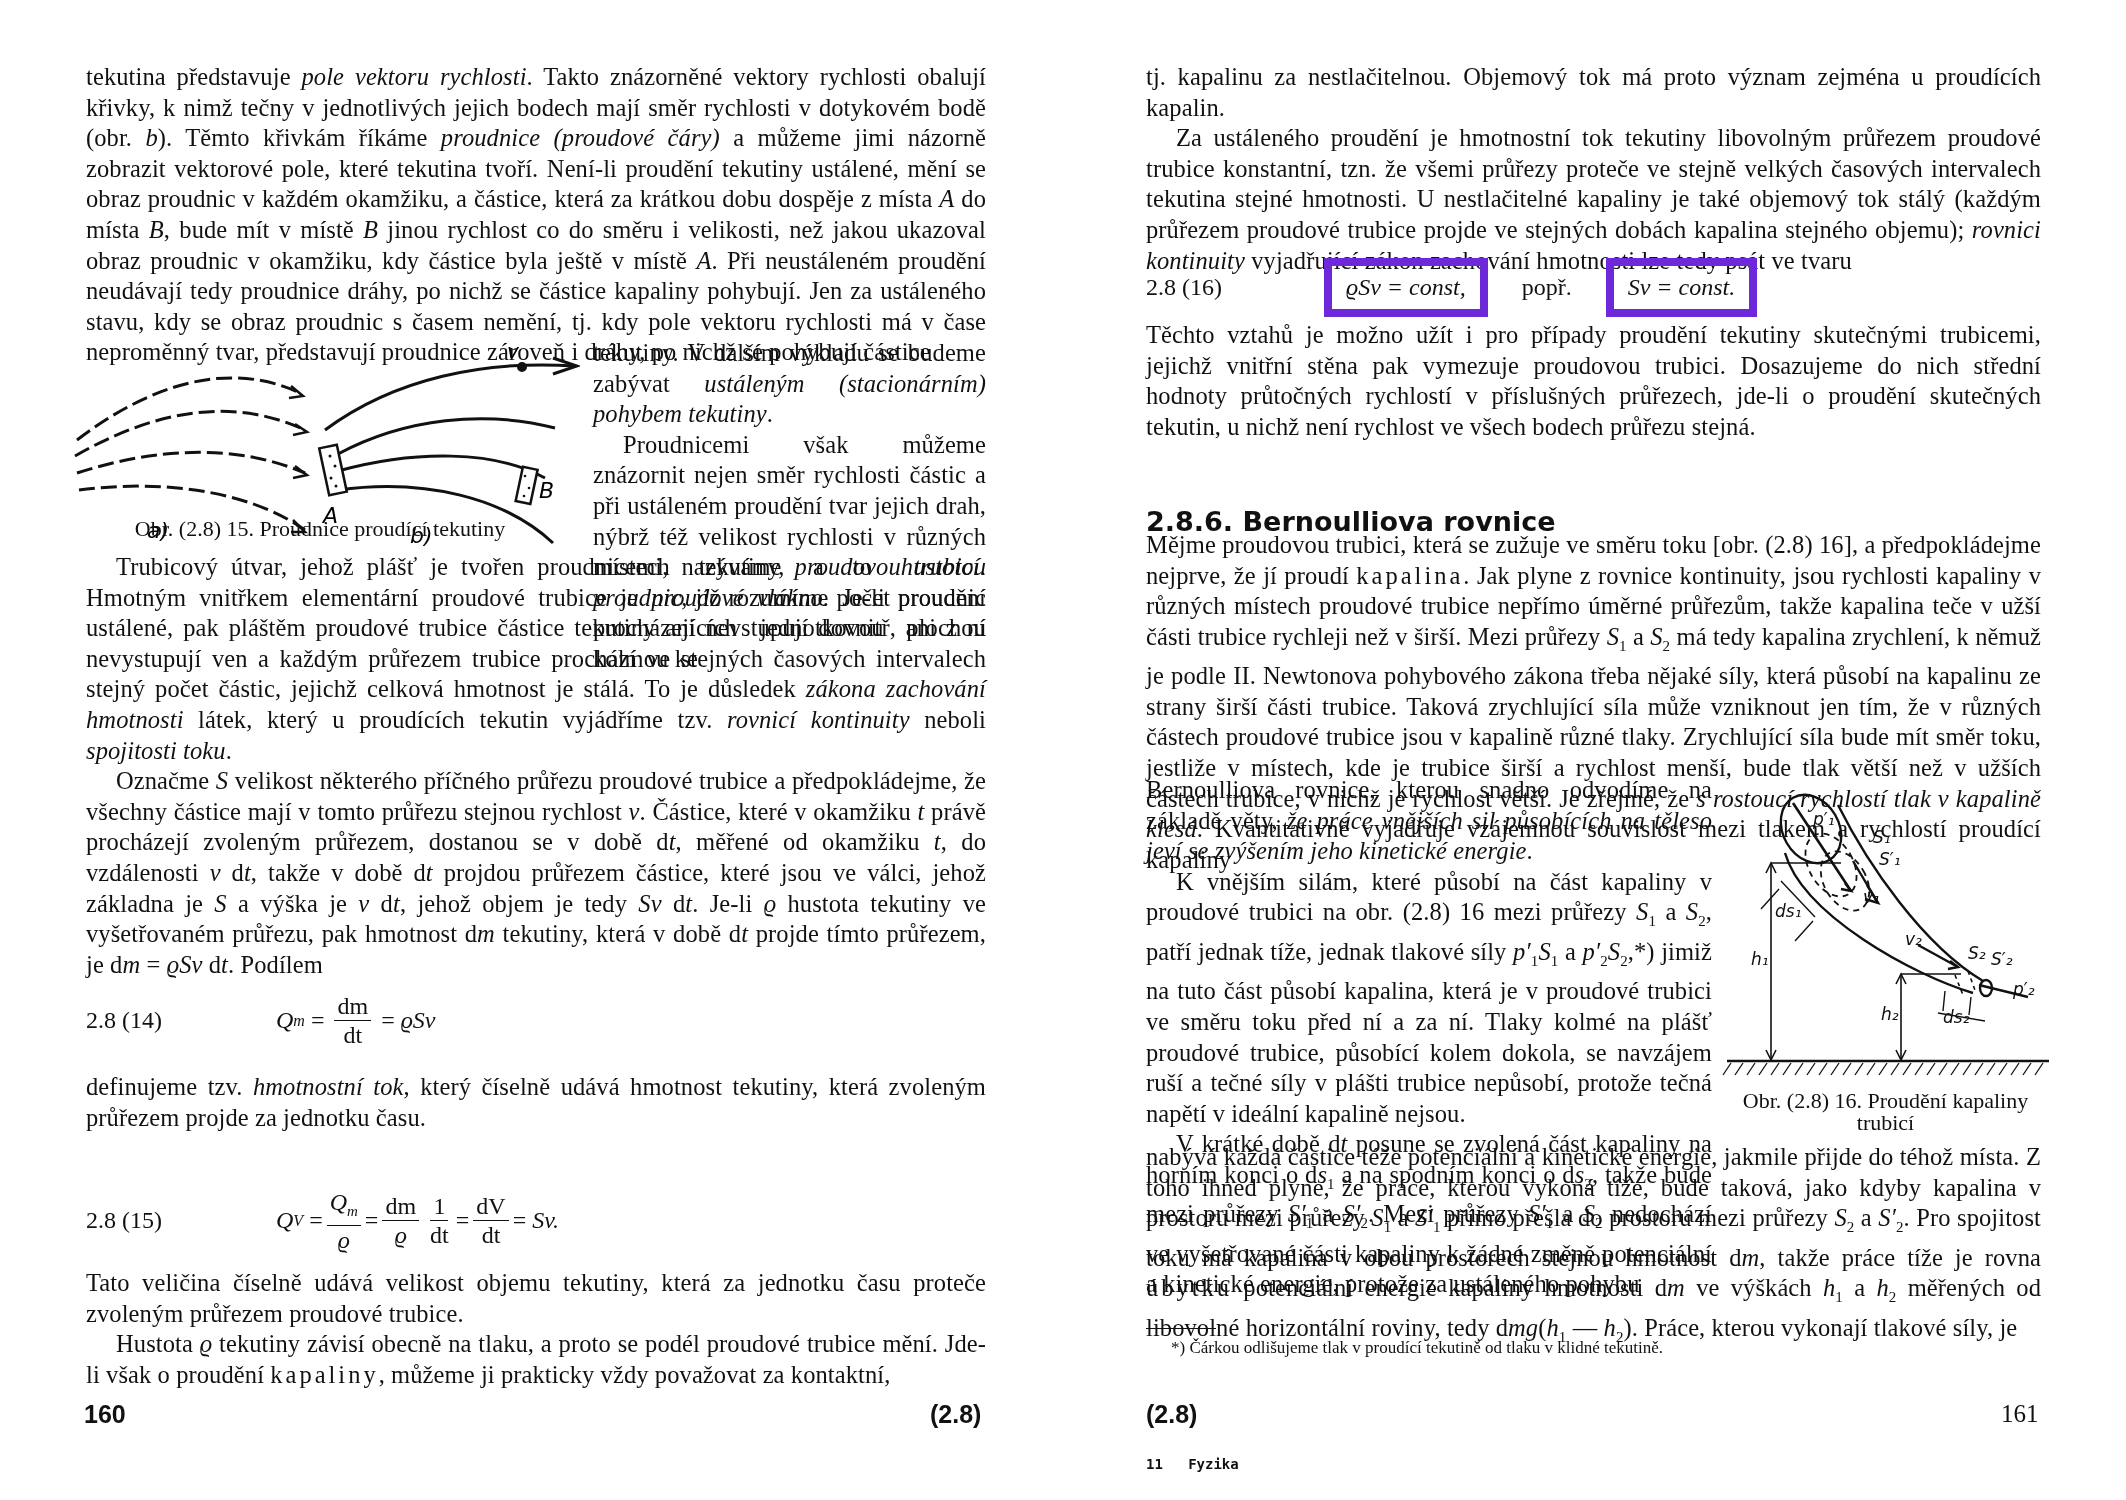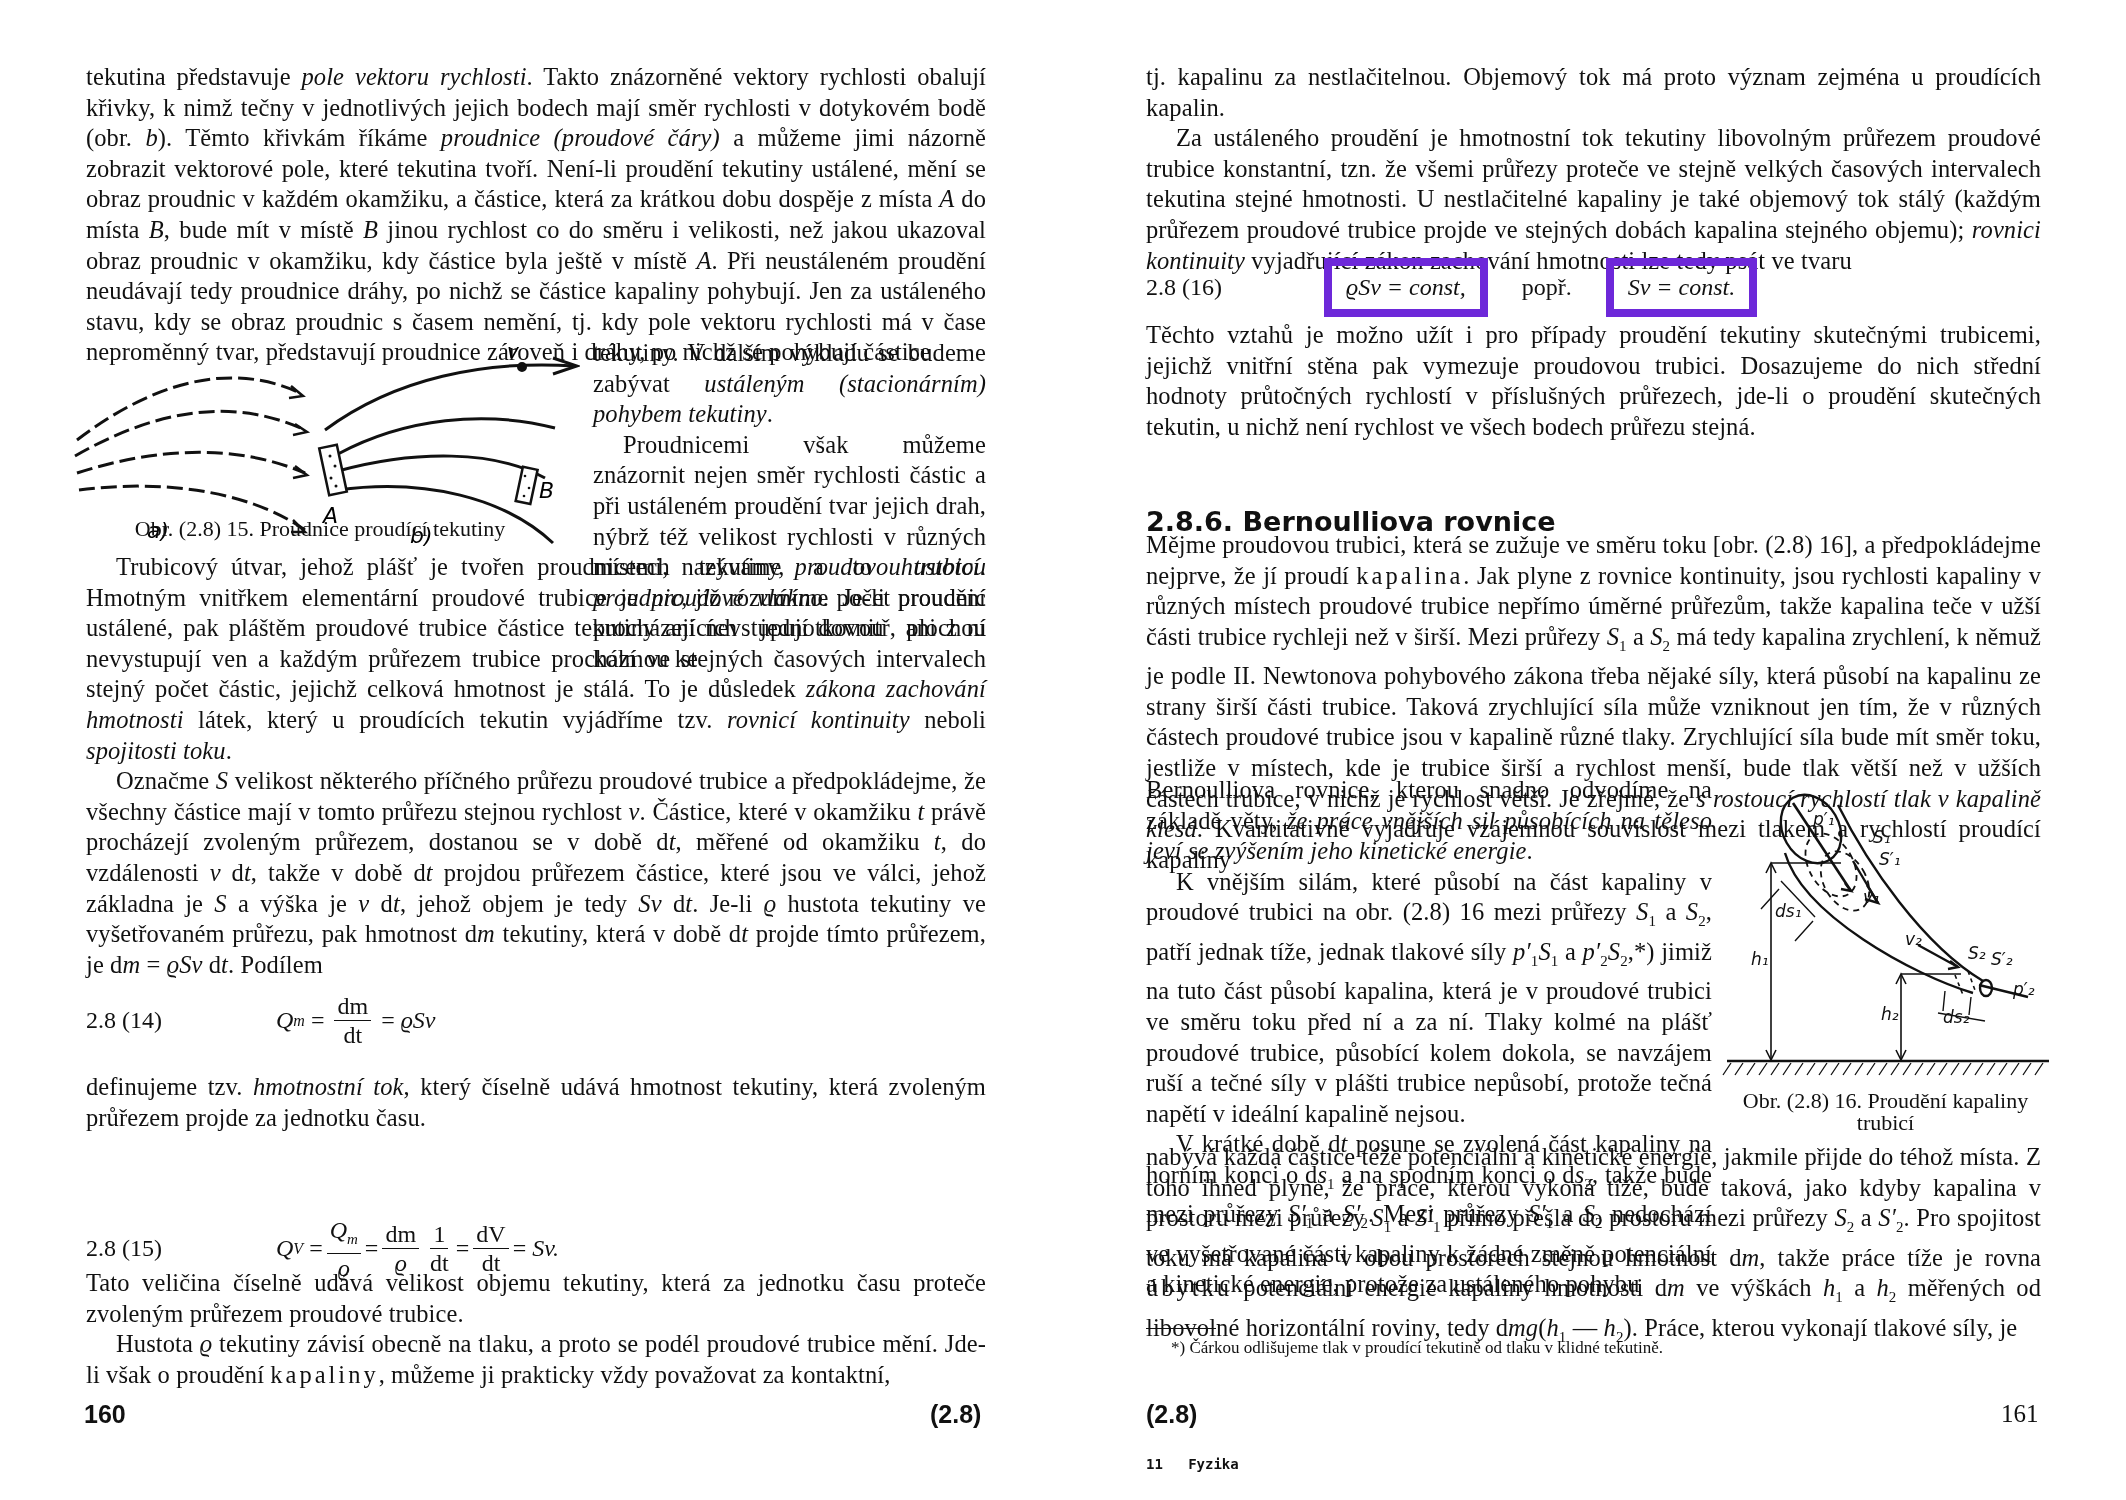--- a/index.html
+++ b/index.html
@@ -99,21 +99,21 @@
         <span>dt</span>
       </span>
     <span>&nbsp;=&nbsp;</span>
       <span class="it">ϱSv</span>
   </div>
 
   <div class="blk" style="left:86px;top:1072px;width:900px;">
       <p>definujeme tzv. <i>hmotnostní tok</i>, který číselně udává hmotnost tekutiny, která zvoleným průřezem projde za jednotku času.</p>
     </div>
 
-  <div class="eqrow" style="left:86px;top:1188px;margin-top:28px;">
+  <div class="eqrow" style="left:86px;top:1188px;">
     <span class="eqnum">2.8 (15)</span>
     <span class="it">Q</span>
       <sub class="it" style="font-size:16px">V</sub>
     <span>&nbsp;=</span>
     <span class="frac">
         <span class="num it">Q<sub style="font-size:15px">m</sub></span>
         <span class="it">ϱ</span>
       </span>
     <span>=</span>
     <span class="frac">

